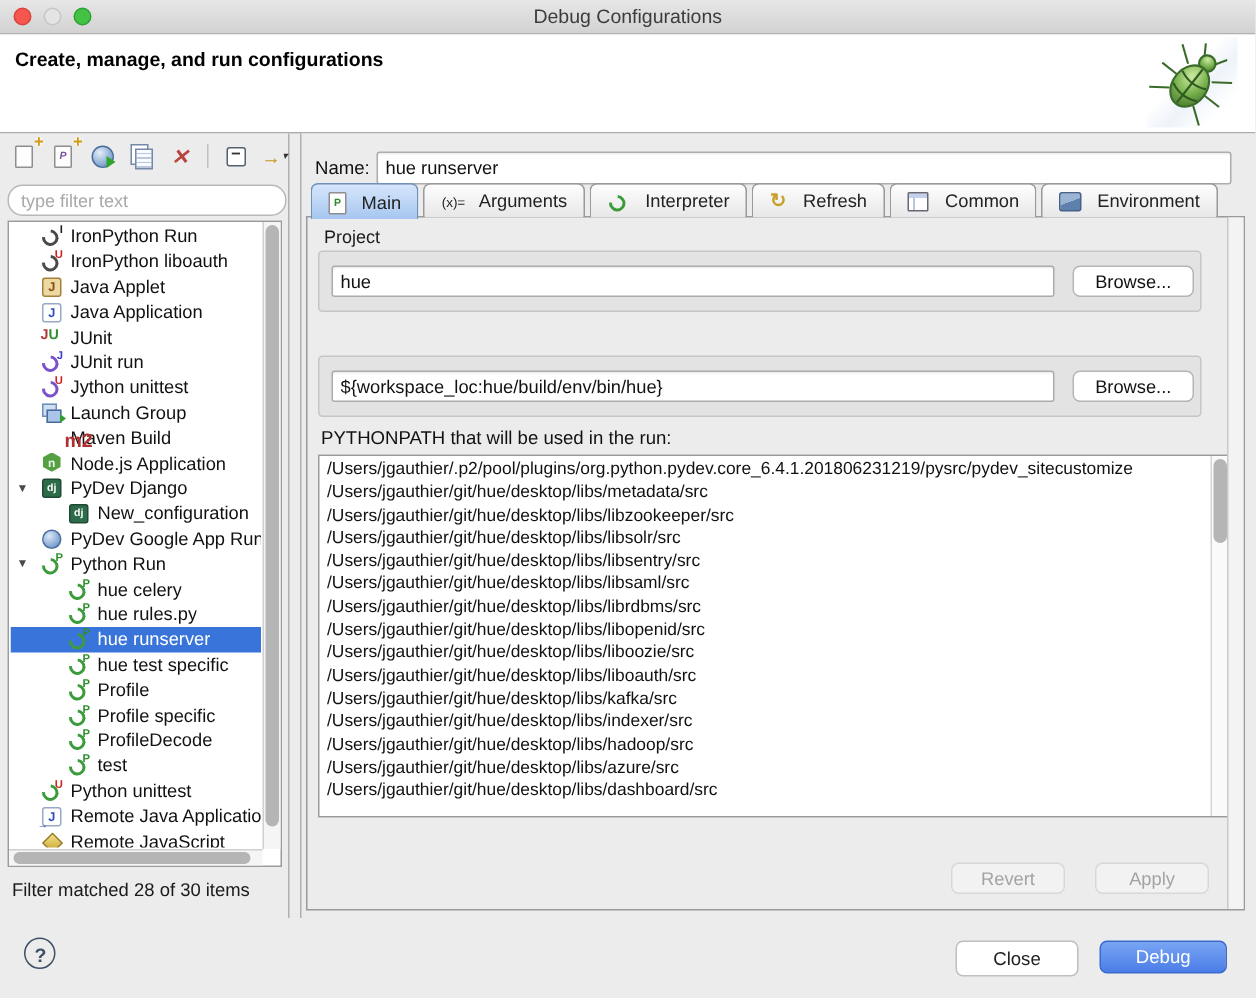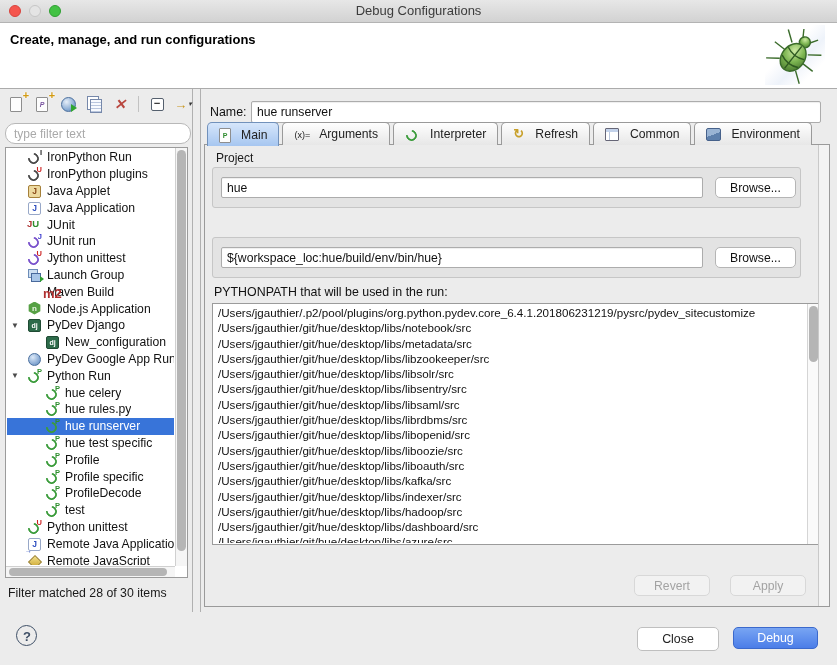--- a/index.html
+++ b/index.html
@@ -173,21 +173,21 @@
               <i class="sup" style="color: rgb(34, 34, 34);">I</i>
             </span>
             <span class="tlabel">IronPython Run</span>
           </div>
           <div class="tree-row">
             <span class="tspacer" style="width: 16px;"></span>
             <span class="ic">
               <i class="coil" style="border-color: rgb(74, 74, 74);"></i>
               <i class="sup" style="color: rgb(204, 34, 34);">U</i>
             </span>
-            <span class="tlabel">IronPython plugins</span>
+            <span class="tlabel">IronPython liboauth</span>
           </div>
           <div class="tree-row">
             <span class="tspacer" style="width: 16px;"></span>
             <span class="ic">
               <i class="bx" style="background: rgb(236, 217, 160); border-color: rgb(165, 128, 58); color: rgb(138, 74, 26);">J</i>
             </span>
             <span class="tlabel">Java Applet</span>
           </div>
           <div class="tree-row">
             <span class="tspacer" style="width: 16px;"></span>
@@ -416,35 +416,34 @@
       </div>
       <span class="grp-label" style="top:76px;margin-top:20px;">Main Module</span>
       <div class="grp-box" style="top:92px;">
         <input class="g-input" type="text" value="${workspace_loc:hue/build/env/bin/hue}" style="">
         <button class="browse">Browse...</button>
       </div>
       <span class="pp-label">PYTHONPATH that will be used in the run:</span>
       <div class="pp-list">
         <div class="pp-rows">
             <div class="pp-row">/Users/jgauthier/.p2/pool/plugins/org.python.pydev.core_6.4.1.201806231219/pysrc/pydev_sitecustomize</div>
-            <div class="pp-row">/Users/jgauthier/git/hue/desktop/libs/notebook/src</div>
             <div class="pp-row">/Users/jgauthier/git/hue/desktop/libs/metadata/src</div>
             <div class="pp-row">/Users/jgauthier/git/hue/desktop/libs/libzookeeper/src</div>
             <div class="pp-row">/Users/jgauthier/git/hue/desktop/libs/libsolr/src</div>
             <div class="pp-row">/Users/jgauthier/git/hue/desktop/libs/libsentry/src</div>
             <div class="pp-row">/Users/jgauthier/git/hue/desktop/libs/libsaml/src</div>
             <div class="pp-row">/Users/jgauthier/git/hue/desktop/libs/librdbms/src</div>
             <div class="pp-row">/Users/jgauthier/git/hue/desktop/libs/libopenid/src</div>
             <div class="pp-row">/Users/jgauthier/git/hue/desktop/libs/liboozie/src</div>
             <div class="pp-row">/Users/jgauthier/git/hue/desktop/libs/liboauth/src</div>
             <div class="pp-row">/Users/jgauthier/git/hue/desktop/libs/kafka/src</div>
             <div class="pp-row">/Users/jgauthier/git/hue/desktop/libs/indexer/src</div>
             <div class="pp-row">/Users/jgauthier/git/hue/desktop/libs/hadoop/src</div>
+            <div class="pp-row">/Users/jgauthier/git/hue/desktop/libs/azure/src</div>
             <div class="pp-row">/Users/jgauthier/git/hue/desktop/libs/dashboard/src</div>
-            <div class="pp-row">/Users/jgauthier/git/hue/desktop/libs/azure/src</div>
           </div>
         <div class="pp-vsb">
             <div class="thumb"></div>
           </div>
       </div>
       <button class="btn-disabled" style="left:429px;">Revert</button>
       <button class="btn-disabled" style="left:525px;">Apply</button>
       <div class="scroll-strip"></div>
     </div>
   </div>

